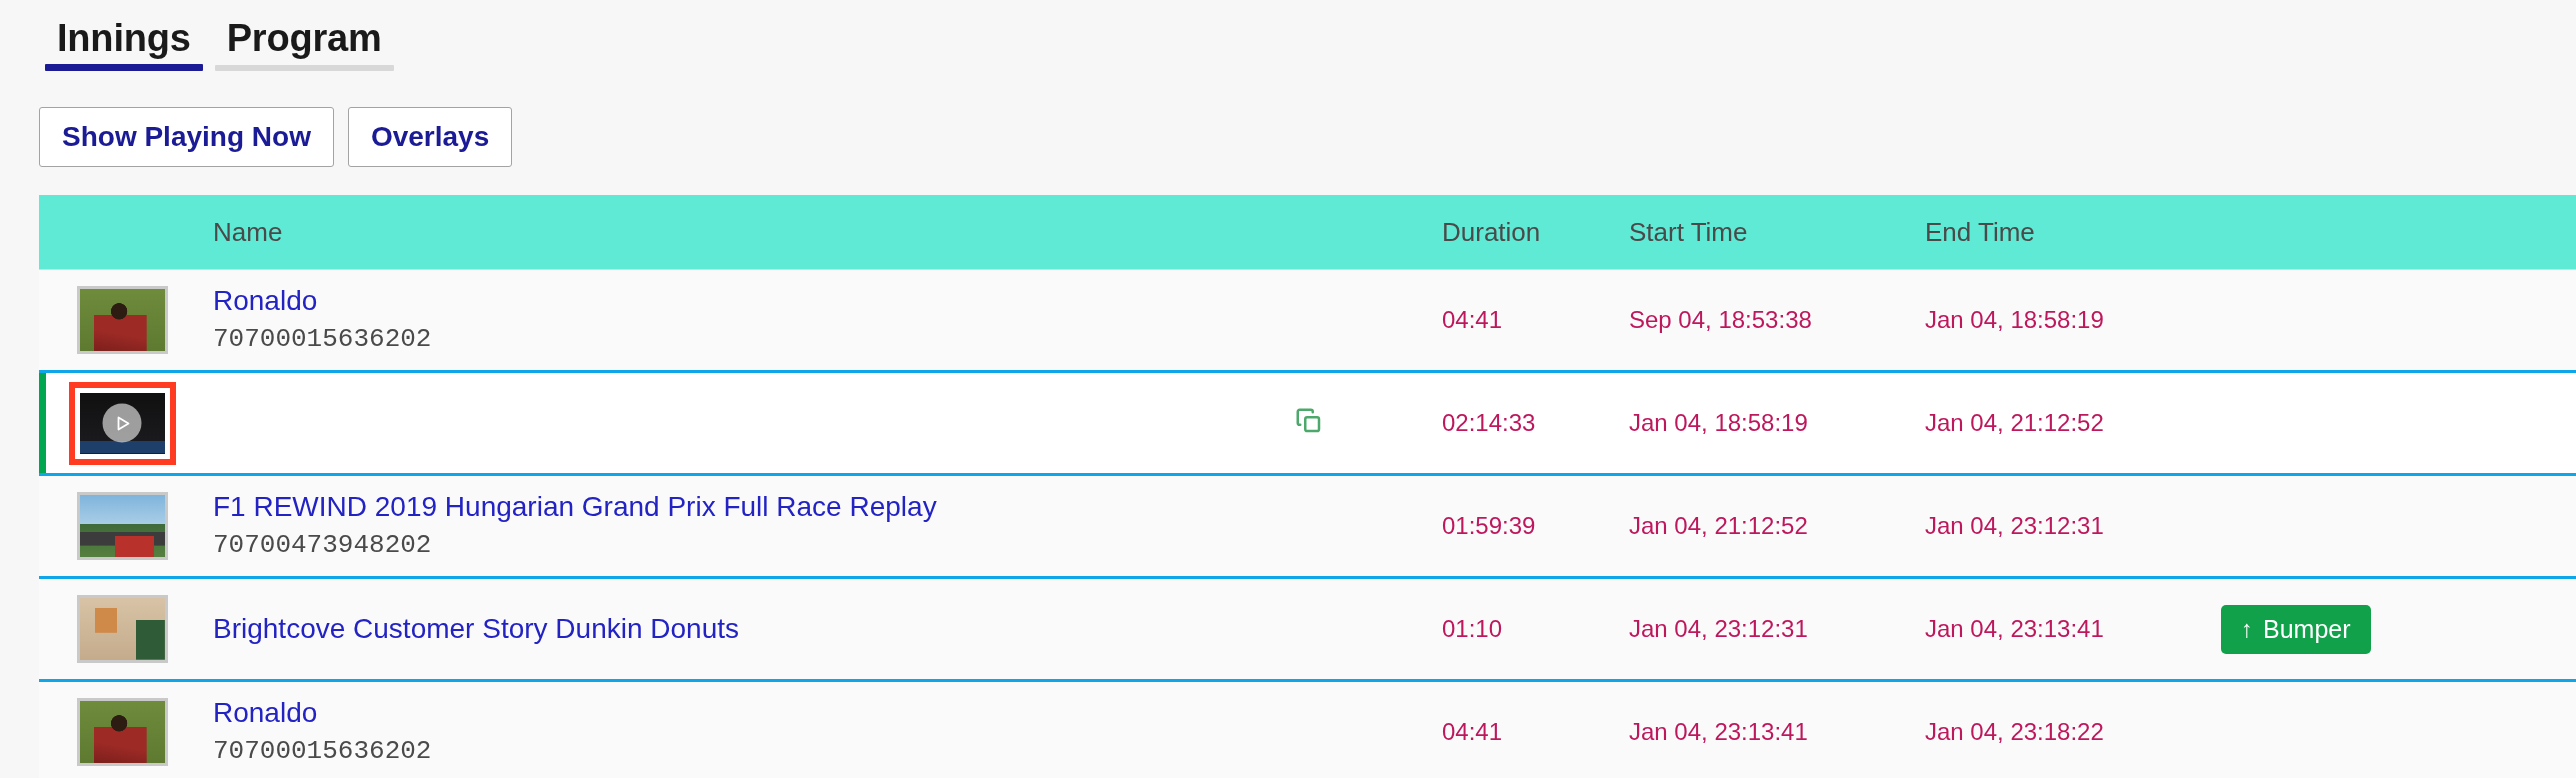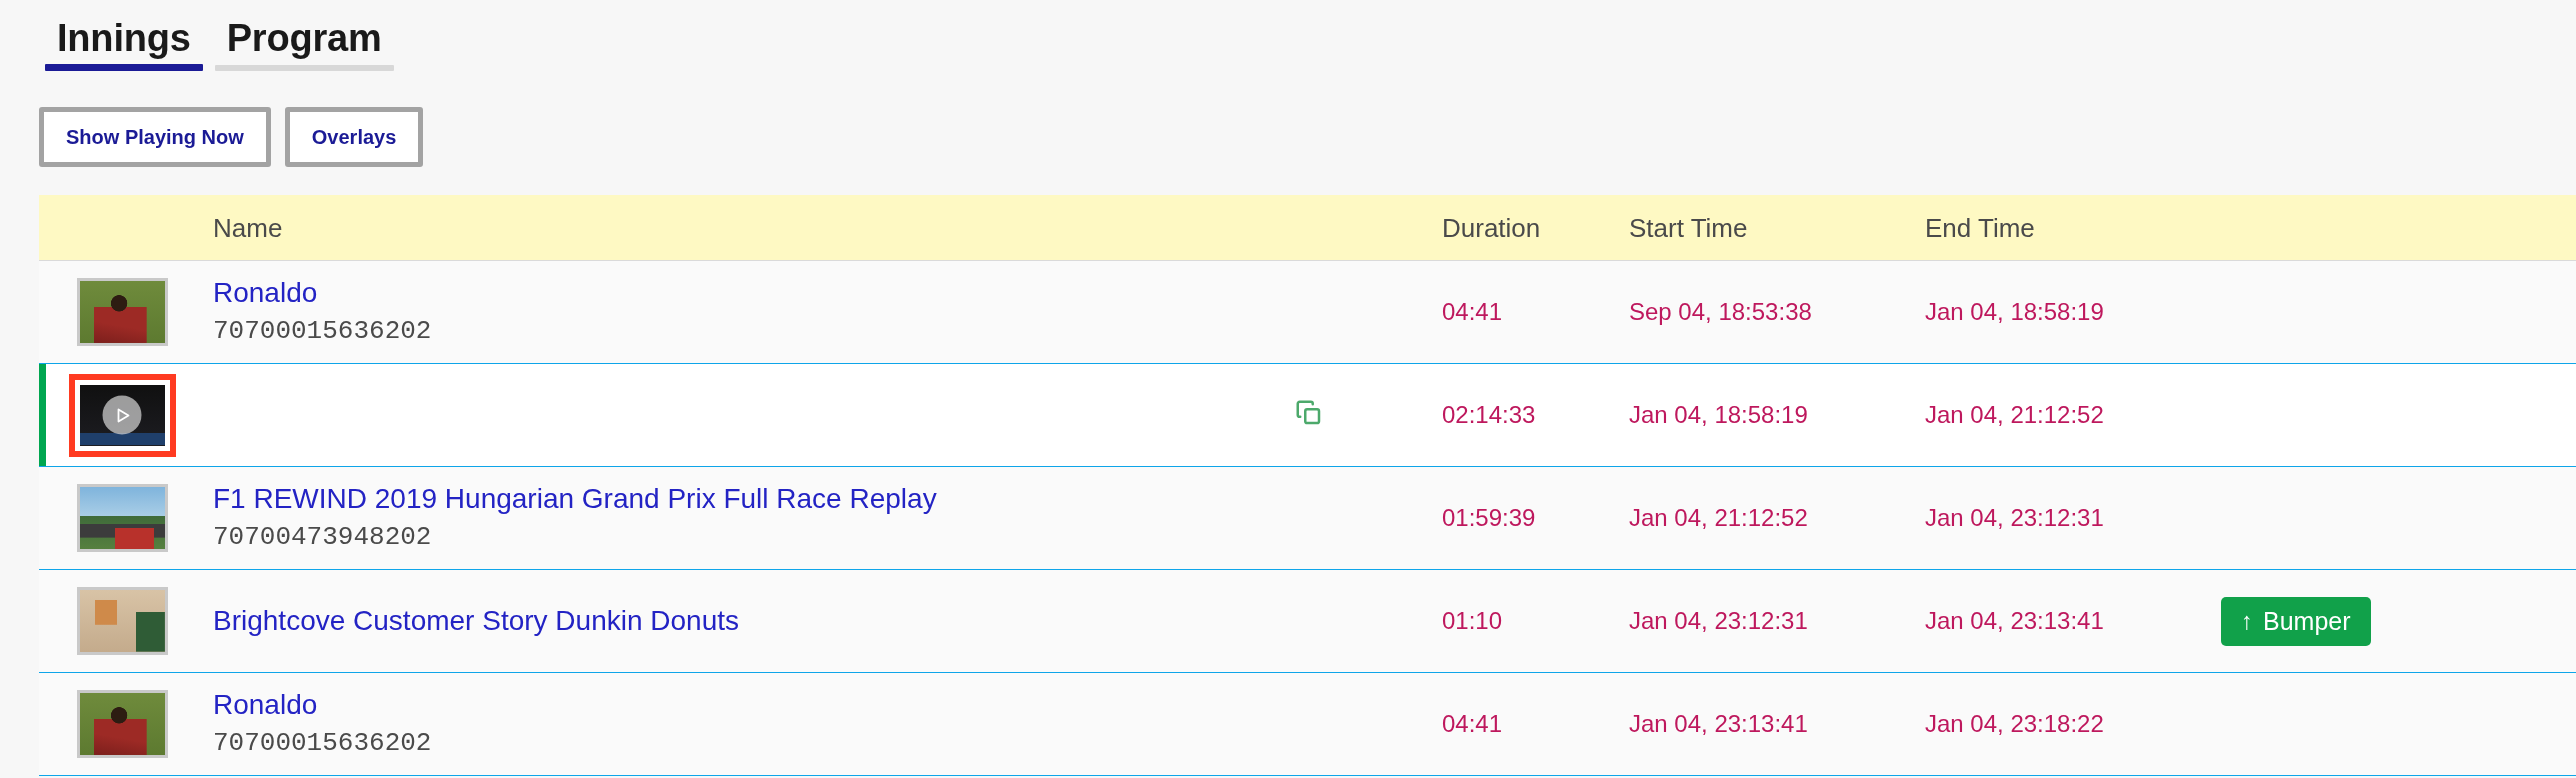--- a/index.html
+++ b/index.html
@@ -52,44 +52,44 @@
   
   .buttonbar {
     position: absolute;
     left: 39px;
     top: 107px;
     display: flex;
     gap: 14px;
   }
   .btn {
     background: #FFFFFF;
-    border: 5px solid #a3a3a3;
+    border: 1px solid #a3a3a3;
     border-radius: 3px;
     color: #1B1B96;
-    font-size: 20px;
+    font-size: 28px;
     font-weight: bold;
     padding: 15px 22px;
     line-height: 1;
     cursor: pointer;
     white-space: nowrap;
   }
 
   
   .table {
     position: absolute;
     left: 39px;
     top: 195px;
     width: 2537px;
   }
 
   .thead {
     display: flex;
     align-items: center;
-    height: 66px;
-    background: #fef9c3;
+    height: 75px;
+    background: #5eead4;
     border-bottom: 1px solid #DADADA;
   }
   .thead .th {
     font-size: 26px;
     color: #4A4A4A;
     line-height: 1;
   }
 
   .col-indicator { width: 4px;  flex: 0 0 4px; }
   .col-thumb     { width: 158px; flex: 0 0 158px; }
@@ -99,21 +99,21 @@
   .col-start     { width: 296px; flex: 0 0 296px; }
   .col-end       { width: 296px; flex: 0 0 296px; }
   .col-badge     { width: 355px; flex: 0 0 355px; }
 
   .row {
     position: relative;
     display: flex;
     align-items: center;
     height: 103px;
     background: #FAFAFA;
-    border-bottom: 1px solid #0ea5e9;
+    border-bottom: 3px solid #0ea5e9;
   }
   .row.current { background: #FFFFFF; }
 
   .row-indicator {
     position: absolute;
     left: 0;
     top: 0;
     bottom: 0;
     width: 7px;
     background: transparent;

